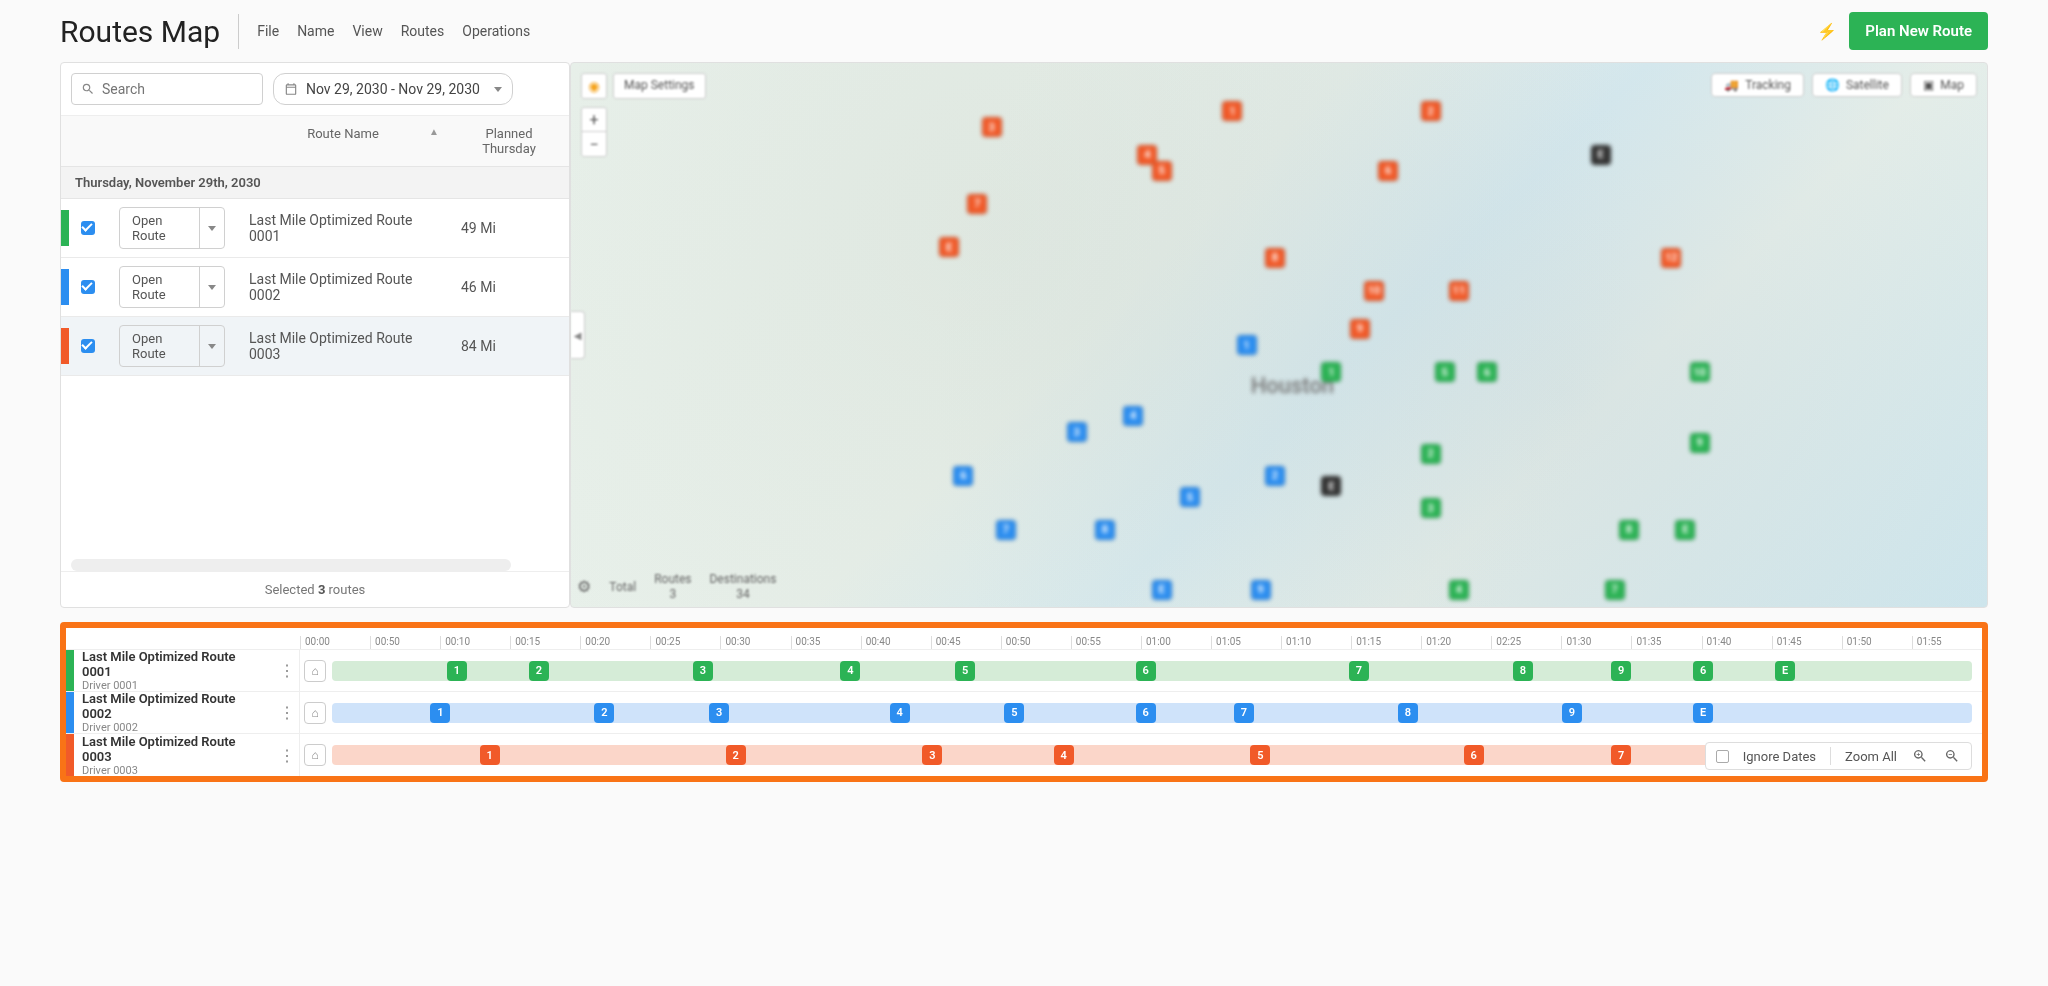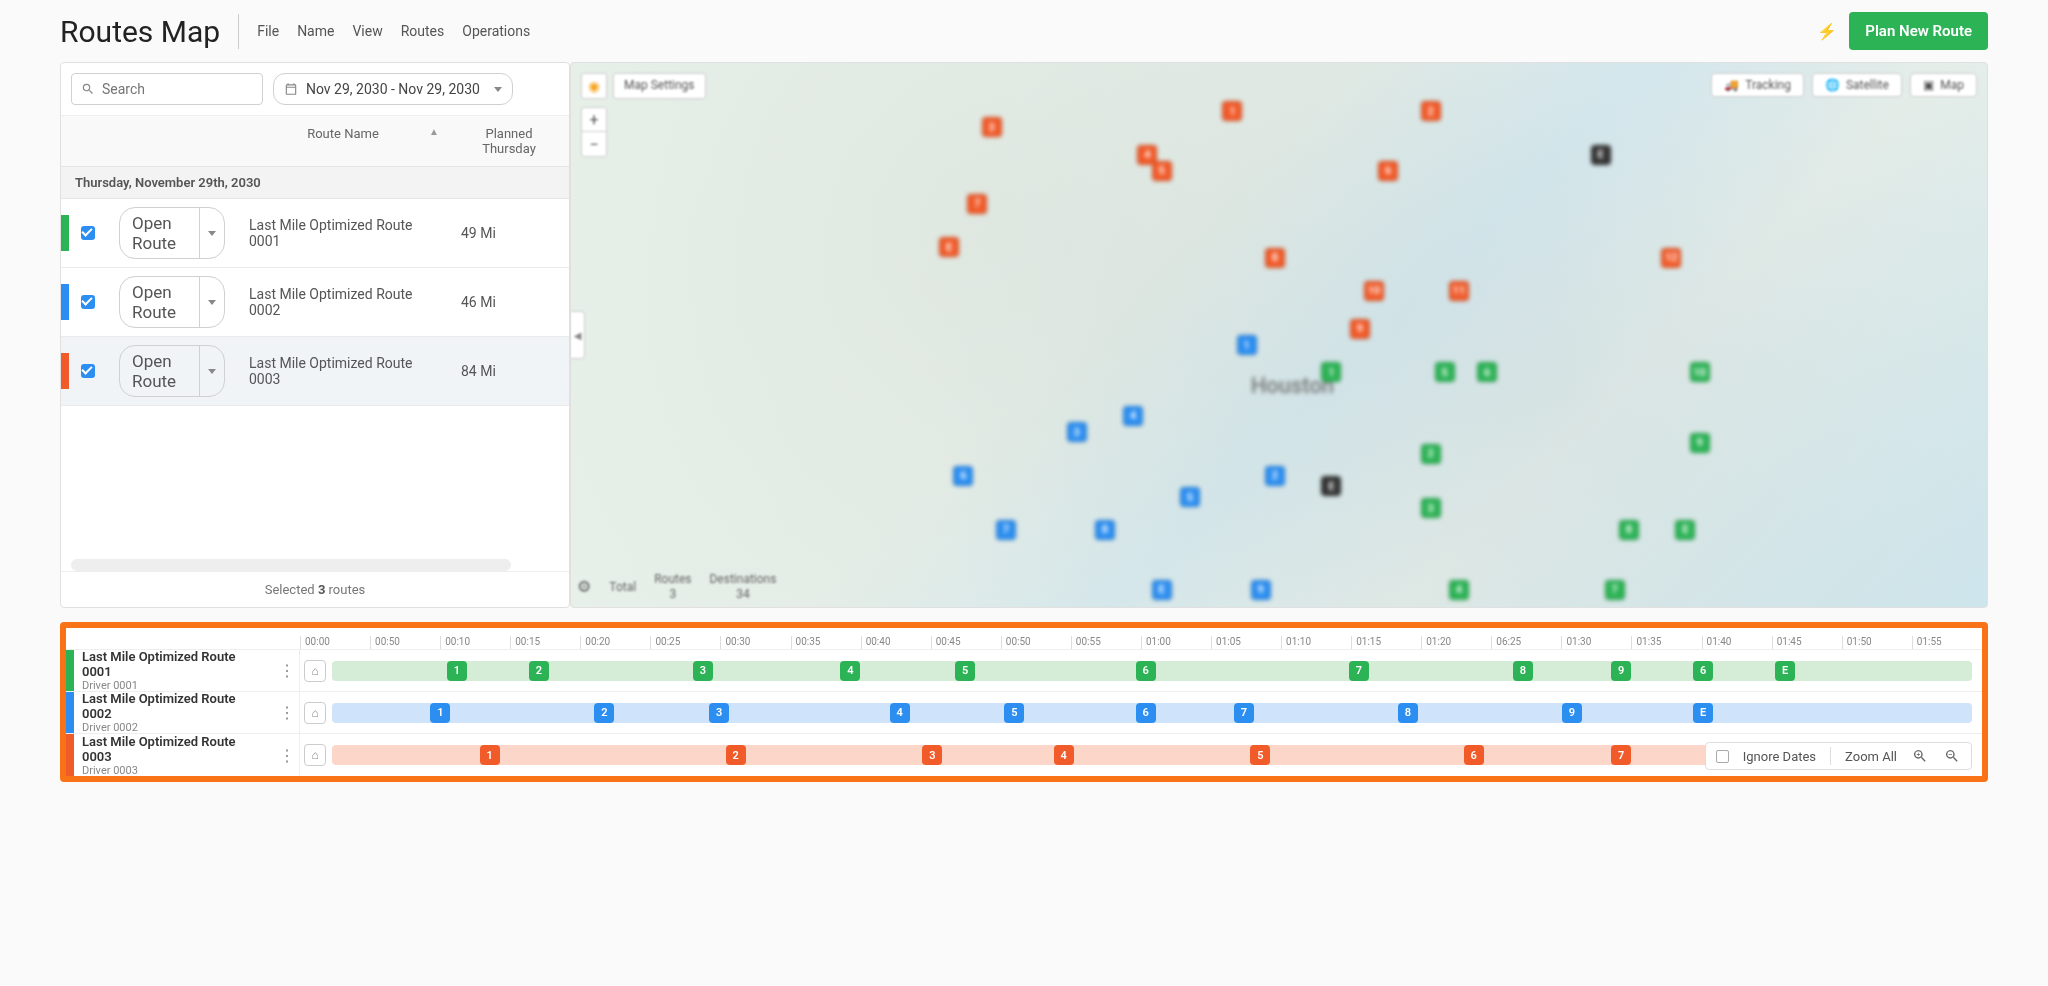--- a/index.html
+++ b/index.html
@@ -36,21 +36,21 @@
 .th-dist { width: 120px; }
 .group-row { font-size: 13px; font-weight: 600; color: #555; padding: 8px 14px; background: #f3f3f3; border-bottom: 1px solid #e5e5e5; }
 .route-row { display: flex; align-items: center; border-bottom: 1px solid #eaeaea; font-size: 14px; color: #555; background: #fff; }
 .route-row.sel { background: #f0f4f7; }
 .color-bar { width: 8px; height: 36px; }
 .tc { padding: 8px 12px; display: flex; align-items: center; }
 .tc-chk { width: 38px; justify-content: center; }
 .chk { width: 14px; height: 14px; border-radius: 3px; background: #2c8ef0; position: relative; cursor: pointer; }
 .chk::after { content: ""; position: absolute; left: 3px; top: 0px; width: 4px; height: 8px; border: solid #fff; border-width: 0 2px 2px 0; transform: rotate(45deg); }
 .tc-open { width: 130px; }
-.open-btn { border: 1px solid #d0d0d0; border-radius: 16px; display: flex; overflow: hidden; font-size: 17px; cursor: pointer; }
+.open-btn { border: 1px solid #d0d0d0; border-radius: 4px; display: flex; overflow: hidden; font-size: 13px; cursor: pointer; }
 .open-btn .lbl { padding: 5px 12px; border-right: 1px solid #d0d0d0; }
 .open-btn .dd { padding: 5px 8px; display: flex; align-items: center; }
 .open-btn .dd .caret { border-left: 4px solid transparent; border-right: 4px solid transparent; border-top: 5px solid #888; }
 .tc-name { flex: 1; }
 .tc-dist { width: 120px; }
 .scroll-placeholder { height: 12px; background: #eee; margin: 4px 10px 0 10px; border-radius: 6px; width: 440px; }
 .panel-footer { font-size: 13px; color: #777; padding: 10px; text-align: center; border-top: 1px solid #eee; }
 .panel-footer b { color: #555; }
 
 .map { flex: 1; border: 1px solid #e0e0e0; border-radius: 4px; position: relative; overflow: hidden; background: linear-gradient(135deg, #eaf2ec 0%, #e8f0ea 40%, #d9ecf1 55%, #e8f0ea 70%, #cfe7ee 100%); filter: blur(0px); }
@@ -286,21 +286,21 @@
         <div class="tl-tick">00:35</div>
         <div class="tl-tick">00:40</div>
         <div class="tl-tick">00:45</div>
         <div class="tl-tick">00:50</div>
         <div class="tl-tick">00:55</div>
         <div class="tl-tick">01:00</div>
         <div class="tl-tick">01:05</div>
         <div class="tl-tick">01:10</div>
         <div class="tl-tick">01:15</div>
         <div class="tl-tick">01:20</div>
-        <div class="tl-tick">06:25</div>
+        <div class="tl-tick">02:25</div>
         <div class="tl-tick">01:30</div>
         <div class="tl-tick">01:35</div>
         <div class="tl-tick">01:40</div>
         <div class="tl-tick">01:45</div>
         <div class="tl-tick">01:50</div>
         <div class="tl-tick">01:55</div>
       </div>
     <div id="tl-rows">
         <div class="tl-row">
     <div class="tl-left">

